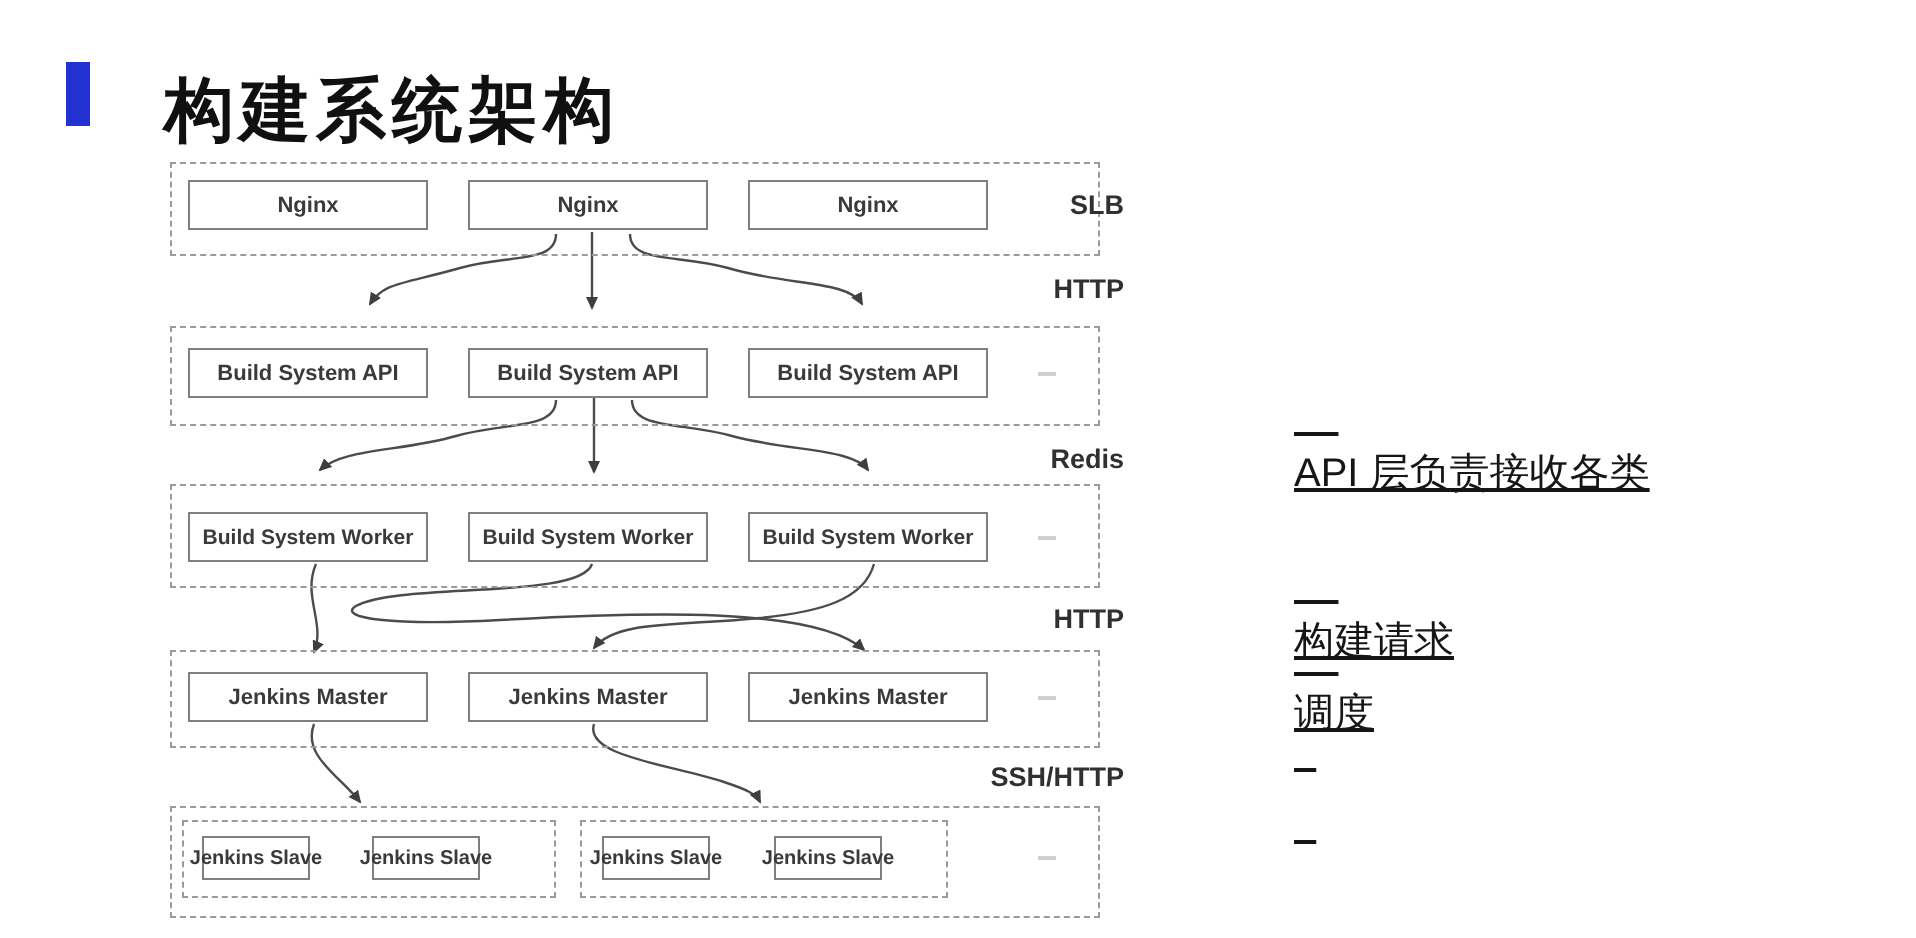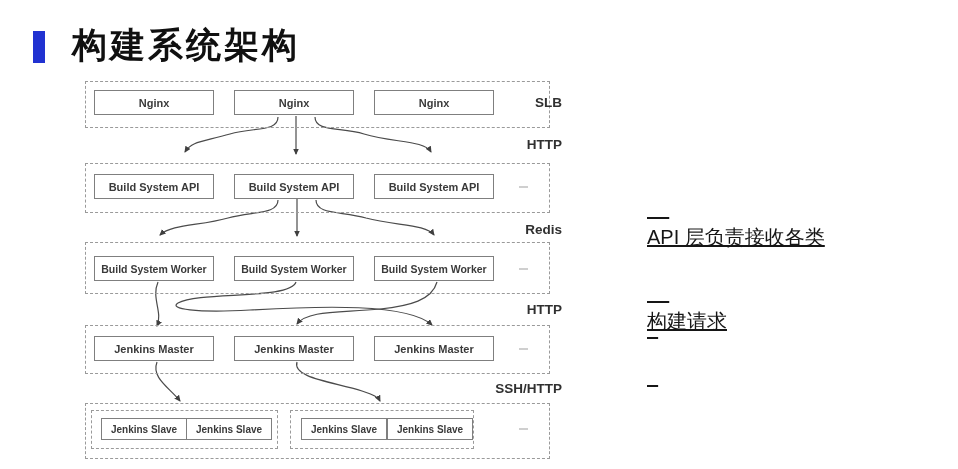--- a/index.html
+++ b/index.html
@@ -2,41 +2,41 @@
 <html><head>
 <meta charset="utf-8">
 <style>
   html,body{margin:0;padding:0;background:#ffffff;}
   .slide{
     position:relative;width:958px;height:469px;background:#ffffff;overflow:hidden;
     font-family:"Liberation Sans","DejaVu Sans",sans-serif;
   }
   .accent-bar{position:absolute;left:33px;top:31px;width:12px;height:32px;background:#2132d1;}
   .title{
-    position:absolute;left:72px;top:22px;margin:0;font-size:35px;font-weight:700;
+    position:absolute;left:72px;top:22px;margin:10px;font-size:35px;font-weight:700;
     color:#101010;letter-spacing:3px;white-space:nowrap;
   }
   .logo{
     position:absolute;left:822px;top:24px;font-family:"DejaVu Serif","Liberation Serif",serif;
     font-weight:800;font-size:30px;letter-spacing:1px;white-space:nowrap;
   }
   .tier{
     position:absolute;left:85px;width:463px;border:1px dashed #9a9a9a;background:transparent;
   }
   .c1{top:81px;height:45px;}
   .c2{top:163px;height:48px;}
   .c3{top:242px;height:50px;}
   .c4{top:325px;height:47px;}
   .c5{top:403px;height:54px;}
   .box{
     position:absolute;width:120px;height:25px;border:1.5px solid #7f7f7f;background:#fff;
     display:flex;align-items:center;justify-content:center;
     font-size:11px;font-weight:700;color:#3a3a3a;white-space:nowrap;box-sizing:border-box;
   }
-  .box.small{width:86px;height:22px;font-size:10px;text-align:right;}
+  .box.small{width:54px;height:22px;font-size:10px;text-align:right;}
   .slave-group{
     position:absolute;border:1px dashed #9a9a9a;box-sizing:border-box;
   }
   .side-label{
     position:absolute;left:444px;width:118px;text-align:right;
     font-size:13.5px;font-weight:700;color:#303030;white-space:nowrap;
   }
   .tier-dash{position:absolute;left:519px;width:9px;height:2px;background:#cfcfcf;}
   .note{
     position:absolute;left:647px;font-size:20px;color:#161616;line-height:28px;
@@ -118,15 +118,16 @@
   <div class="box small" style="left:186px;top:418px">Jenkins Slave</div>
   <div class="box small" style="left:301px;top:418px">Jenkins Slave</div>
   <div class="box small" style="left:387px;top:418px">Jenkins Slave</div>
   <div class="tier-dash" style="top:428px"></div>
 
   <div class="note" style="top:167px">
     <div>API 层负责接收各类</div>
     <div>构建请求</div>
   </div>
   <div class="note" style="top:287px">
+    <div>调度</div>
   </div>
 
 </div>
 
 </body></html>

